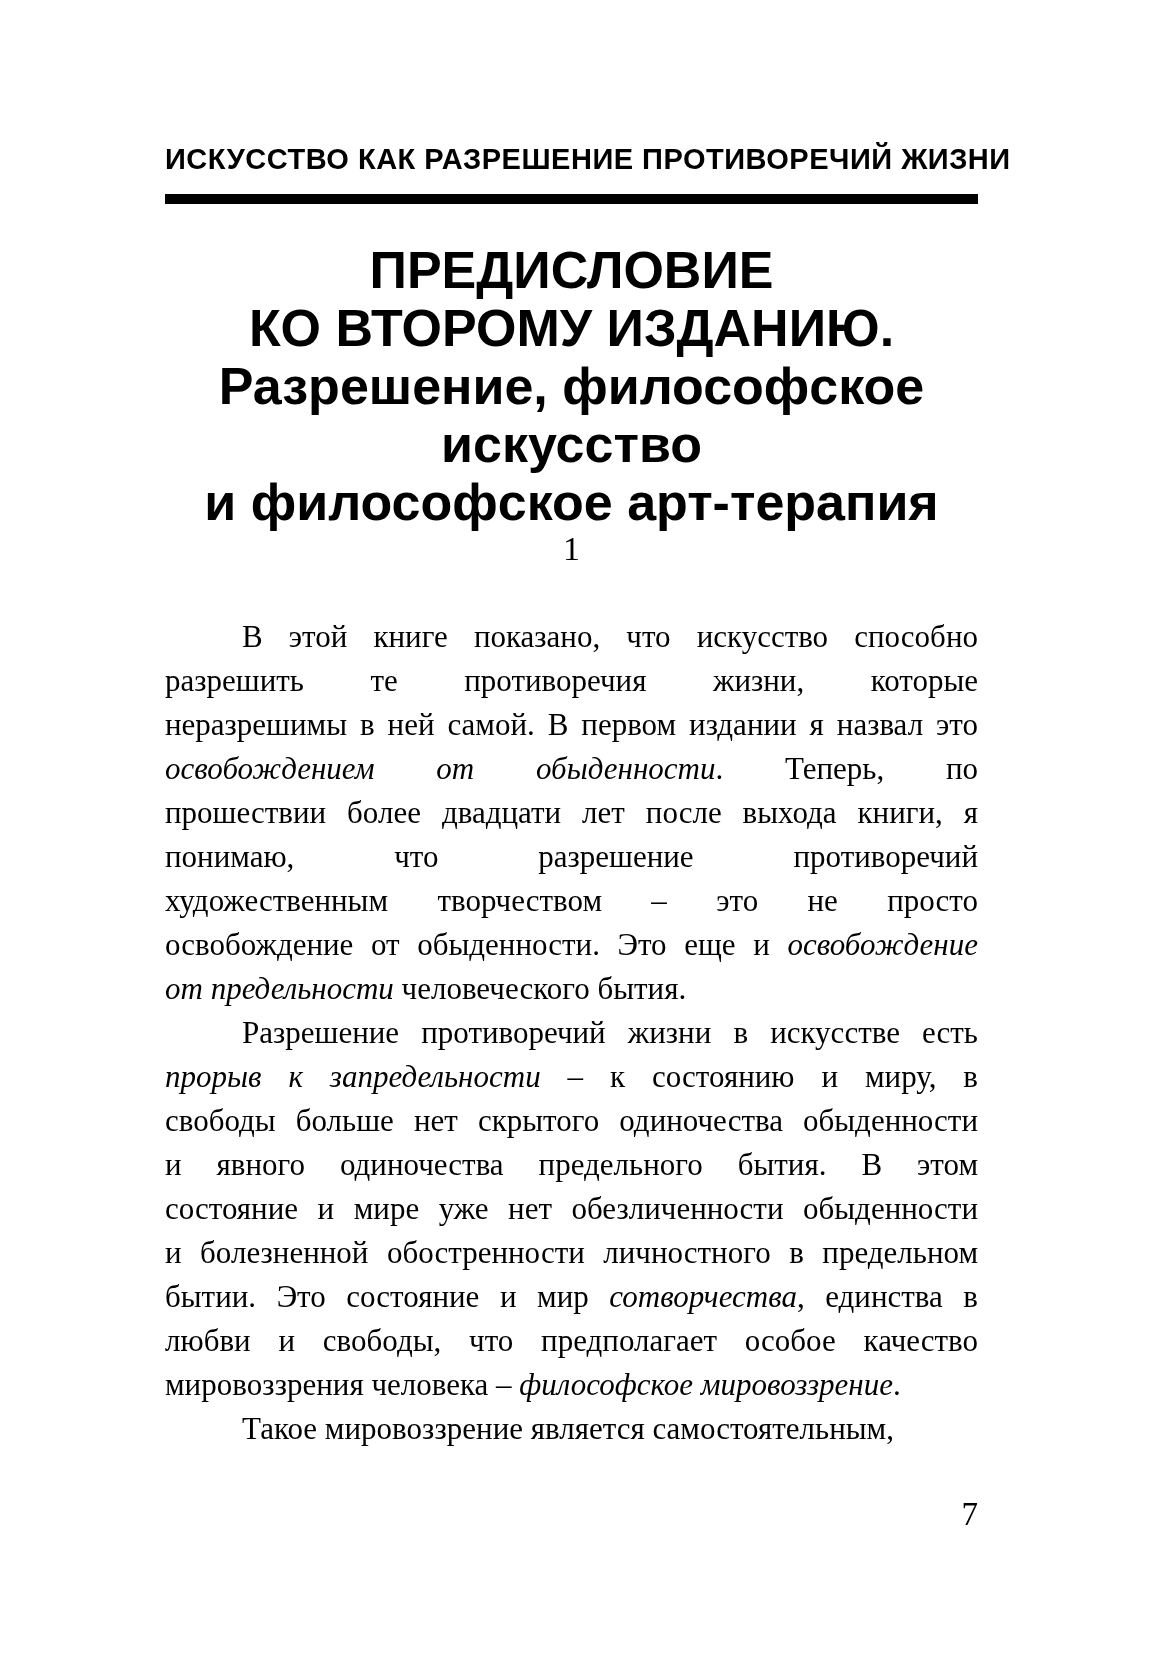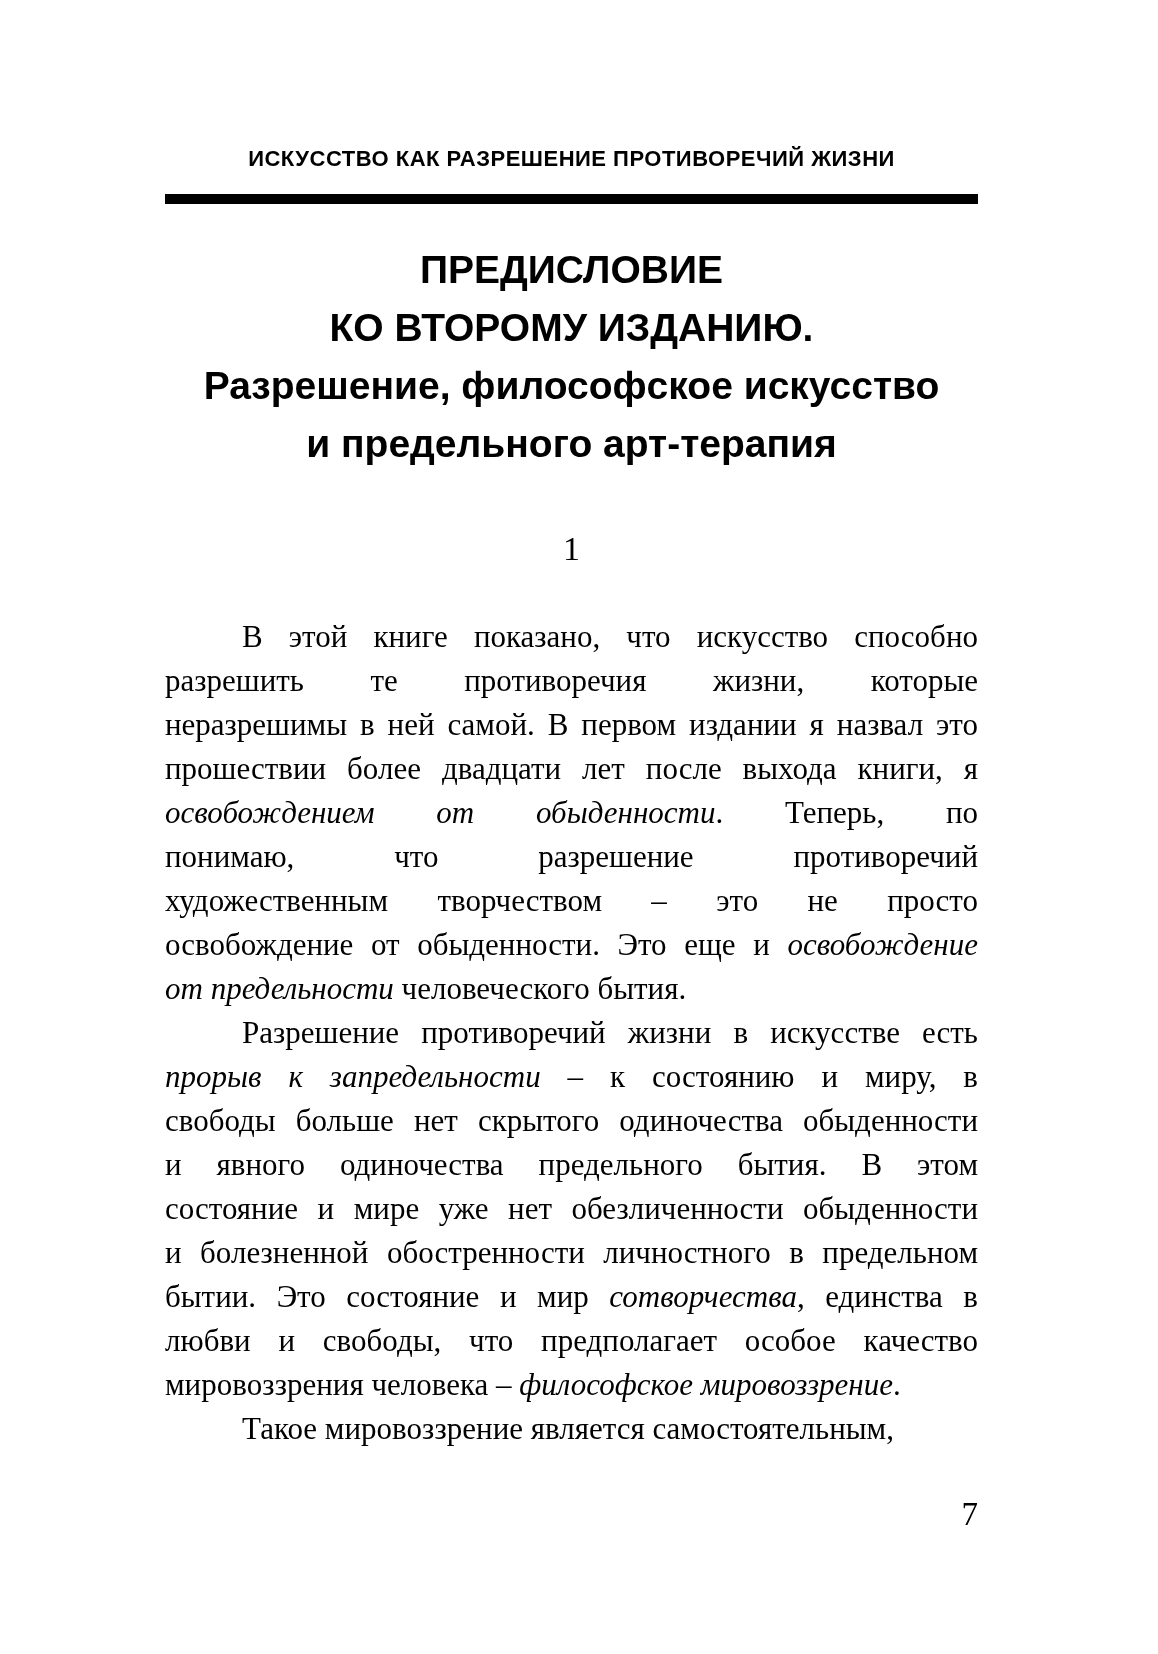--- a/index.html
+++ b/index.html
@@ -17,42 +17,42 @@
     inset: 0;
   }
   .running-head {
     position: absolute;
     top: 141px;
     left: 165px;
     width: 813px;
     text-align: center;
     font-family: "Liberation Sans", sans-serif;
     font-weight: bold;
-    font-size: 22px;
+    font-size: 29px;
     line-height: 36px;
     letter-spacing: 0.5px;
     white-space: nowrap;
   }
   .head-rule {
     position: absolute;
     top: 194px;
     left: 165px;
     width: 813px;
     height: 10px;
     background: #000;
   }
   .title-block {
     position: absolute;
     top: 241px;
     left: 165px;
     width: 813px;
     text-align: center;
     font-family: "Liberation Sans", sans-serif;
     font-weight: bold;
-    font-size: 39px;
+    font-size: 52px;
     line-height: 58px;
   }
   .section-number {
     position: absolute;
     top: 527px;
     left: 165px;
     width: 813px;
     text-align: center;
     font-size: 34px;
     line-height: 44px;
@@ -95,31 +95,31 @@
 <div class="page">
 
   <div class="running-head">ИСКУССТВО КАК РАЗРЕШЕНИЕ ПРОТИВОРЕЧИЙ ЖИЗНИ</div>
 
   <div class="head-rule"></div>
 
   <div class="title-block">
     <div>ПРЕДИСЛОВИЕ</div>
     <div>КО ВТОРОМУ ИЗДАНИЮ.</div>
     <div>Разрешение, философское искусство</div>
-    <div>и предельного арт-терапия</div>
+    <div>и философское арт-терапия</div>
   </div>
 
   <div class="section-number">1</div>
 
   <div class="body-text">
       <div class="line ind"><span>В этой книге показано, что искусство способно</span></div>
       <div class="line"><span>разрешить те противоречия жизни, которые</span></div>
       <div class="line"><span>неразрешимы в ней самой. В первом издании я назвал это</span></div>
+      <div class="line"><span class="it">освобождением от обыденности</span><span>. Теперь, по</span></div>
       <div class="line"><span>прошествии более двадцати лет после выхода книги, я</span></div>
-      <div class="line"><span class="it">освобождением от обыденности</span><span>. Теперь, по</span></div>
       <div class="line"><span>понимаю, что разрешение противоречий</span></div>
       <div class="line"><span>художественным творчеством – это не просто</span></div>
       <div class="line"><span>освобождение от обыденности. Это еще и </span><span class="it">освобождение</span></div>
       <div class="line end"><span class="it">от предельности</span><span> человеческого бытия.</span></div>
       <div class="line ind"><span>Разрешение противоречий жизни в искусстве есть</span></div>
       <div class="line"><span class="it">прорыв к запредельности</span><span> – к состоянию и миру, в</span></div>
       <div class="line"><span>свободы больше нет скрытого одиночества обыденности</span></div>
       <div class="line"><span>и явного одиночества предельного бытия.  В этом</span></div>
       <div class="line"><span>состояние и мире уже нет обезличенности обыденности</span></div>
       <div class="line"><span>и болезненной обостренности личностного в предельном</span></div>

